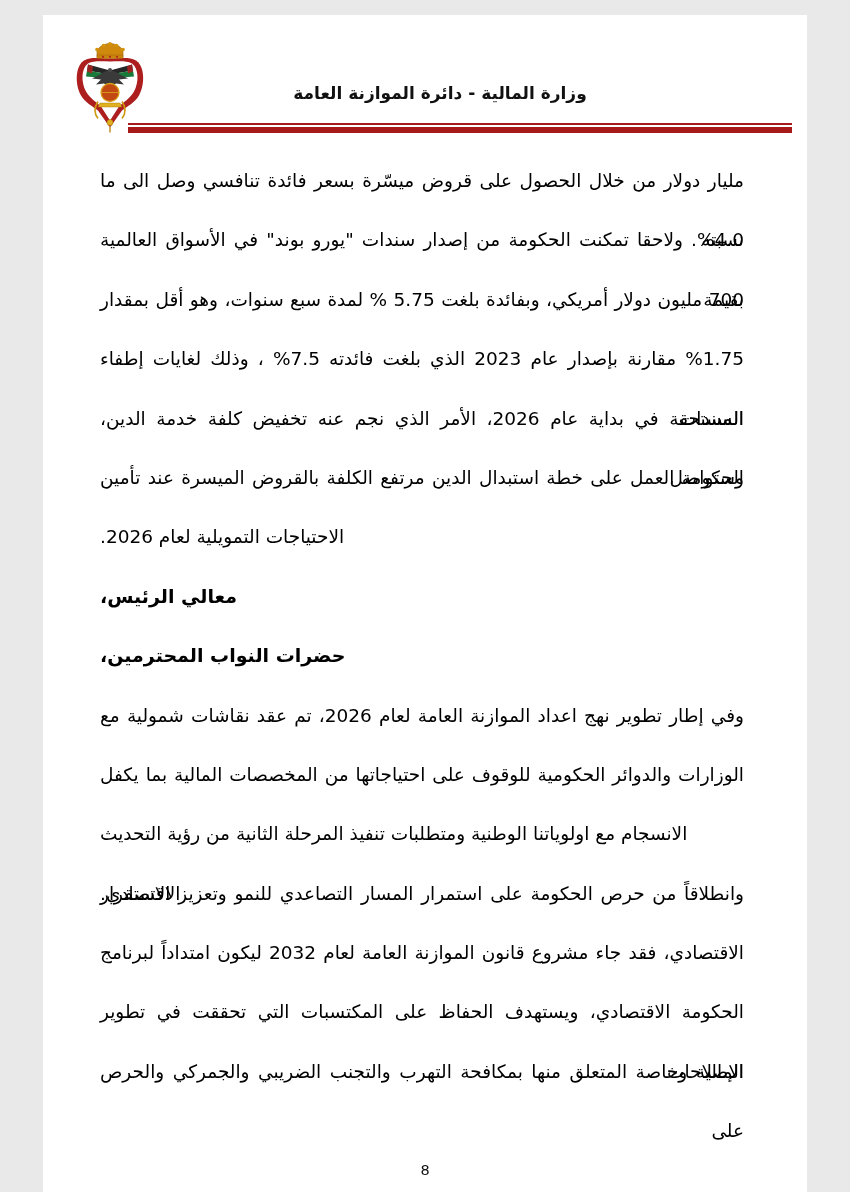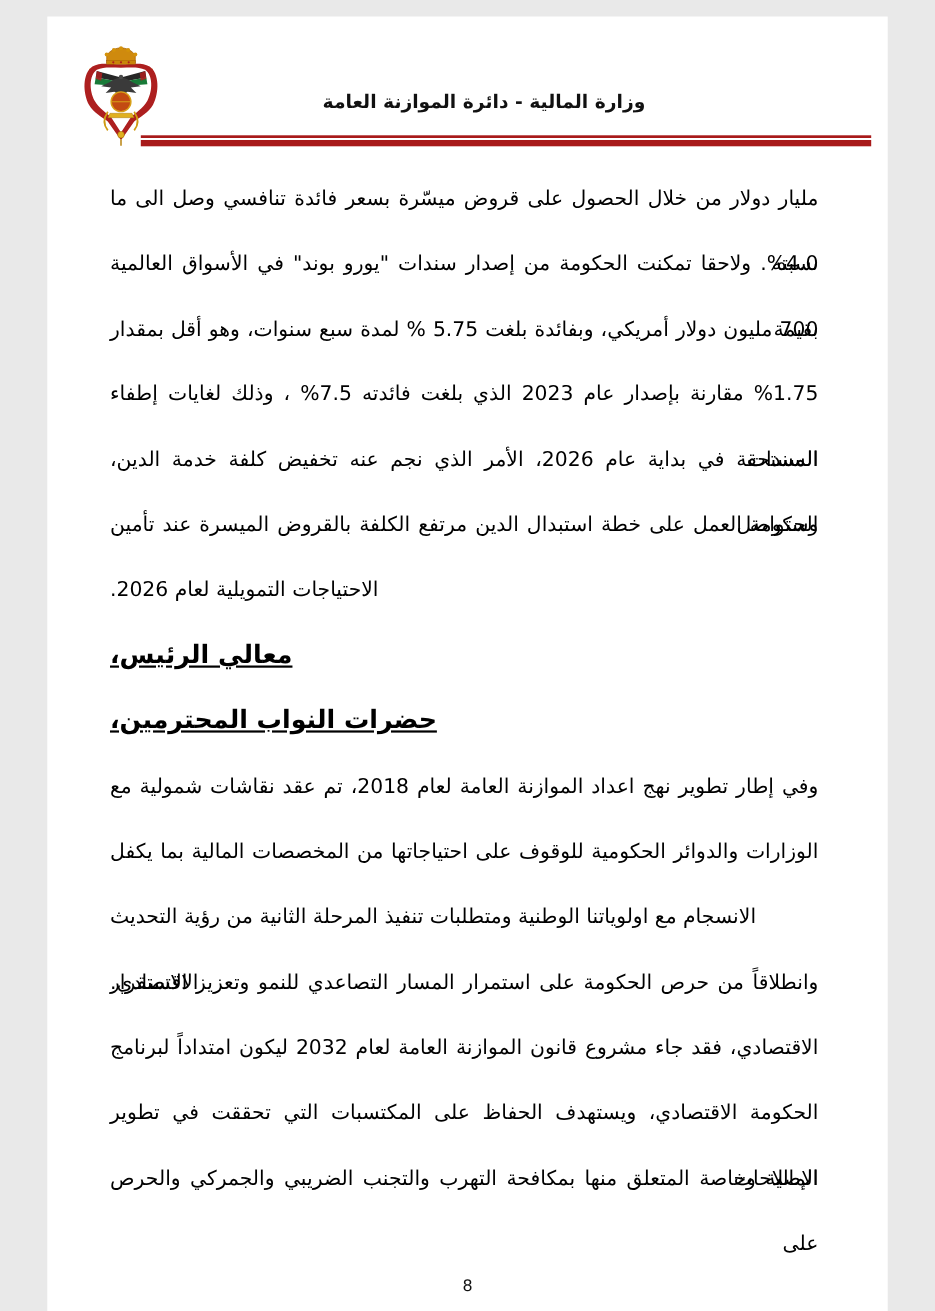--- a/index.html
+++ b/index.html
@@ -32,21 +32,21 @@
     position:absolute;top:136px;left:57px;right:63px;
     direction:rtl;
     font-size:18.5px;
   }
   .line{
     height:59.4px;line-height:59.4px;
     white-space:normal;overflow:visible;
   }
   .line.j{text-align:justify;text-align-last:justify;}
   .line.r{text-align:left;}
-  .line.b{font-weight:bold;font-size:23px;text-decoration:underline;}
+  .line.b{font-weight:bold;font-size:19px;}
   
   .page-number{
     position:absolute;left:0;right:0;top:1147px;
     text-align:center;font-size:14.5px;color:#111;
   }
 </style>
 </head>
 <body>
 
 <div class="page">
@@ -100,21 +100,21 @@
     <div class="line j">4.0‏%. ولاحقا تمكنت الحكومة من إصدار سندات "يورو بوند" في الأسواق العالمية بقيمة</div>
     <div class="line j">700 مليون دولار أمريكي، وبفائدة بلغت 5.75 % لمدة سبع سنوات، وهو أقل بمقدار</div>
     <div class="line j">1.75‏% مقارنة بإصدار عام 2023 الذي بلغت فائدته 7.5‏% ، وذلك لغايات إطفاء السندات</div>
     <div class="line j">المستحقة في بداية عام 2026، الأمر الذي نجم عنه تخفيض كلفة خدمة الدين، وستواصل</div>
     <div class="line j">الحكومة العمل على خطة استبدال الدين مرتفع الكلفة بالقروض الميسرة عند تأمين</div>
     <div class="line r">الاحتياجات التمويلية لعام 2026.</div>
 
     <div class="line r b">معالي الرئيس،</div>
     <div class="line r b">حضرات النواب المحترمين،</div>
 
-    <div class="line j">وفي إطار تطوير نهج اعداد الموازنة العامة لعام 2018، تم عقد نقاشات شمولية مع</div>
+    <div class="line j">وفي إطار تطوير نهج اعداد الموازنة العامة لعام 2026، تم عقد نقاشات شمولية مع</div>
     <div class="line j">الوزارات والدوائر الحكومية للوقوف على احتياجاتها من المخصصات المالية بما يكفل</div>
     <div class="line r">الانسجام مع اولوياتنا الوطنية ومتطلبات تنفيذ المرحلة الثانية من رؤية التحديث الاقتصادي.</div>
 
     <div class="line j">وانطلاقاً من حرص الحكومة على استمرار المسار التصاعدي للنمو وتعزيز الاستقرار</div>
     <div class="line j">الاقتصادي، فقد جاء مشروع قانون الموازنة العامة لعام 2032 ليكون امتداداً لبرنامج</div>
     <div class="line j">الحكومة الاقتصادي، ويستهدف الحفاظ على المكتسبات التي تحققت في تطوير الإصلاحات</div>
     <div class="line j">المالية وخاصة المتعلق منها بمكافحة التهرب والتجنب الضريبي والجمركي والحرص على</div>
   </div>
 
   <div class="page-number">8</div>

